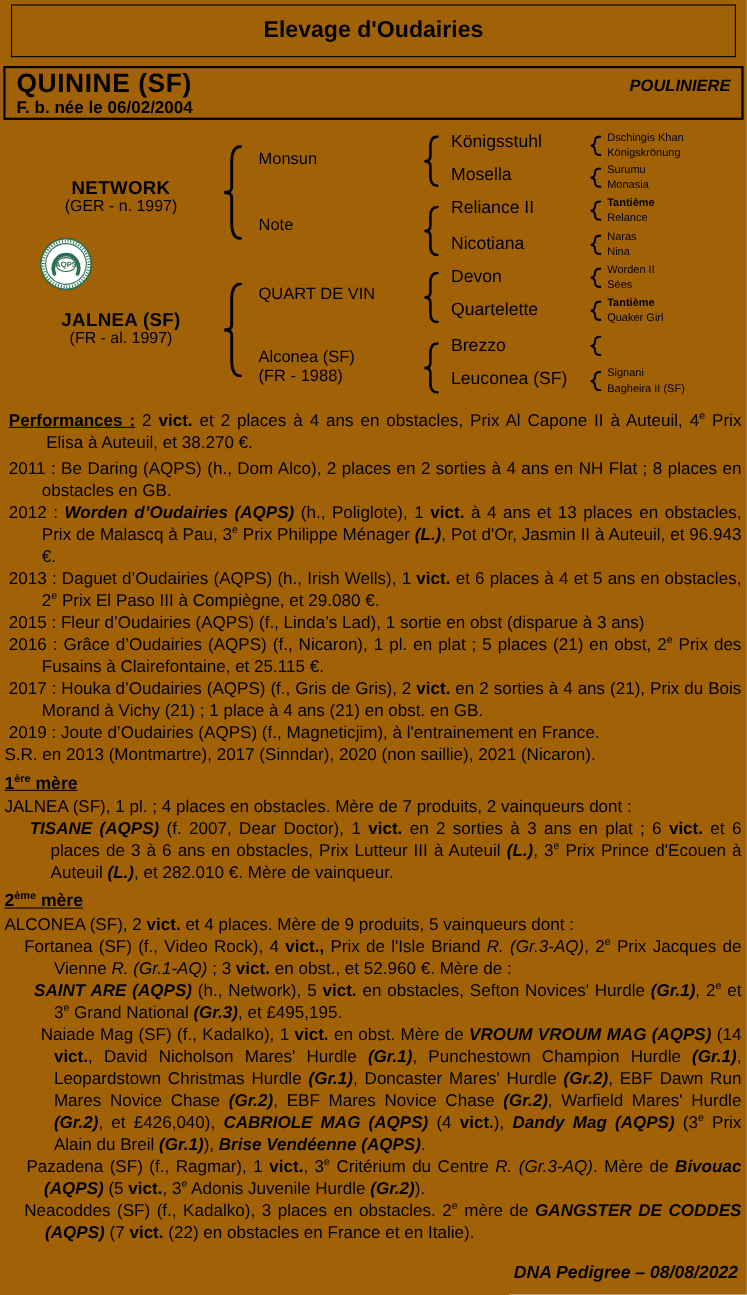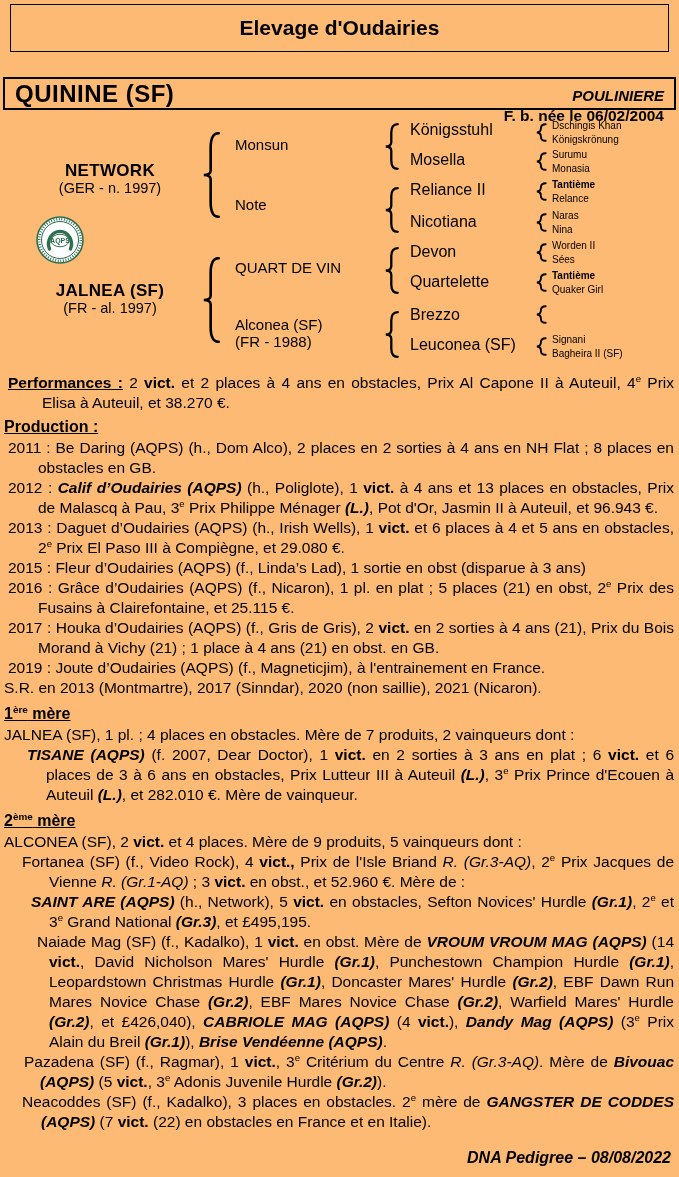--- a/index.html
+++ b/index.html
@@ -1,23 +1,23 @@
 <!DOCTYPE html>
 <html><head>
 <meta charset="utf-8">
 <style>
   html,body{margin:0;padding:0;background:#e8e8e8;}
-  .page{position:relative;width:679px;height:1177px;background:#fdba74;margin:0 auto;
+  .page{position:relative;width:679px;height:1177px;background:#a16207;margin:0 auto;
         font-family:"Liberation Sans","DejaVu Sans",sans-serif;color:#000;overflow:hidden;}
 
   
   .box1{position:absolute;top:4px;left:10px;right:10px;height:46px;border:1.5px solid #000;
         display:flex;align-items:center;justify-content:center;}
   .box1 .title{font-size:21px;font-weight:bold;}
-  .box2{position:absolute;top:77px;left:3px;right:3px;height:33px;border:2px solid #000;padding:2px 10px 0 10px;box-sizing:border-box;text-align:right;}
+  .box2{position:absolute;top:60px;left:3px;right:3px;height:49px;border:2px solid #000;padding:2px 10px 0 10px;box-sizing:border-box;}
   .subj-row{display:flex;justify-content:space-between;align-items:flex-start;}
   .subj-name{font-size:24px;font-weight:bold;line-height:26px;letter-spacing:0.5px;}
   .subj-status{font-size:15px;font-weight:bold;font-style:italic;margin-top:6px;}
   .subj-birth{font-size:15.5px;font-weight:bold;line-height:17px;}
 
   
   .pedigree{position:absolute;top:112px;left:0;right:0;height:261px;}
   .pd{position:absolute;white-space:nowrap;}
   .g1{width:180px;left:20px;text-align:center;}
   .g1 .nm{font-size:17px;font-weight:bold;line-height:18px;letter-spacing:0.3px;}
@@ -174,23 +174,22 @@
         <path d="M 9.7 1.2 Q 4.95 1.2 4.95 5.04 L 4.95 5 Q 4.95 9.5 0.8 9.5 Q 4.95 9.5 4.95 14 L 4.95 13.96 Q 4.95 17.8 9.7 17.8" fill="none" stroke="#000" stroke-width="1.9" stroke-linecap="round"></path>
       </svg>
       <svg class="brace" width="11" height="19" style="left: 536px; top: 225px;">
         <path d="M 9.7 1.2 Q 4.95 1.2 4.95 5.04 L 4.95 5 Q 4.95 9.5 0.8 9.5 Q 4.95 9.5 4.95 14 L 4.95 13.96 Q 4.95 17.8 9.7 17.8" fill="none" stroke="#000" stroke-width="1.9" stroke-linecap="round"></path>
       </svg>
     </div>
 
   <div class="content">
     <p class="perf"><span class="r-hb">Performances :</span><span> 2 </span><span class="r-b">vict.</span><span> et 2 places à 4 ans en obstacles, Prix Al Capone II à Auteuil, 4</span><span class="r-sup">e</span><span> Prix Elisa à Auteuil, et 38.270 €.</span></p>
 
-    <div class="sec-h"><span>Production :</span></div>
     <p class="prod"><span>2011 : Be Daring (AQPS) (h., Dom Alco), 2 places en 2 sorties à 4 ans en NH Flat ; 8 places en obstacles en GB.</span></p>
-    <p class="prod"><span>2012 : </span><span class="r-bi">Calif d’Oudairies (AQPS) </span><span>(h., Poliglote), 1 </span><span class="r-b">vict.</span><span> à 4 ans et 13 places en obstacles, Prix de Malascq à Pau, 3</span><span class="r-sup">e</span><span> Prix Philippe Ménager </span><span class="r-bi">(L.)</span><span>, Pot d'Or, Jasmin II à Auteuil, et 96.943 €.</span></p>
+    <p class="prod"><span>2012 : </span><span class="r-bi">Worden d’Oudairies (AQPS) </span><span>(h., Poliglote), 1 </span><span class="r-b">vict.</span><span> à 4 ans et 13 places en obstacles, Prix de Malascq à Pau, 3</span><span class="r-sup">e</span><span> Prix Philippe Ménager </span><span class="r-bi">(L.)</span><span>, Pot d'Or, Jasmin II à Auteuil, et 96.943 €.</span></p>
     <p class="prod"><span>2013 : Daguet d’Oudairies (AQPS) (h., Irish Wells), 1 </span><span class="r-b">vict.</span><span> et 6 places à 4 et 5 ans en obstacles, 2</span><span class="r-sup">e</span><span> Prix El Paso III à Compiègne, et 29.080 €.</span></p>
     <p class="prod"><span>2015 : Fleur d’Oudairies (AQPS) (f., Linda’s Lad), 1 sortie en obst (disparue à 3 ans)</span></p>
     <p class="prod"><span>2016 : Grâce d’Oudairies (AQPS) (f., Nicaron), 1 pl. en plat ; 5 places (21) en obst, 2</span><span class="r-sup">e</span><span> Prix des Fusains à Clairefontaine, et 25.115 €.</span></p>
     <p class="prod"><span>2017 : Houka d’Oudairies (AQPS) (f., Gris de Gris), 2 </span><span class="r-b">vict.</span><span> en 2 sorties à 4 ans (21), Prix du Bois Morand à Vichy (21) ; 1 place à 4 ans (21) en obst. en GB.</span></p>
     <p class="prod"><span>2019 : Joute d’Oudairies (AQPS) (f., Magneticjim), à l'entrainement en France.</span></p>
     <p class="flat"><span>S.R. en 2013 (Montmartre), 2017 (Sinndar), 2020 (non saillie), 2021 (Nicaron).</span></p>
 
     <div class="sec-h mt"><span>1</span><span class="r-sup">ère</span><span> mère</span></div>
     <p class="flat"><span>JALNEA (SF), 1 pl. ; 4 places en obstacles. Mère de 7 produits, 2 vainqueurs dont :</span></p>
     <p class="tisane"><span class="r-bi">TISANE (AQPS) </span><span>(f. 2007, Dear Doctor), 1 </span><span class="r-b">vict.</span><span> en 2 sorties à 3 ans en plat ; 6 </span><span class="r-b">vict.</span><span> et 6 places de 3 à 6 ans en obstacles, Prix Lutteur III à Auteuil </span><span class="r-bi">(L.)</span><span>, 3</span><span class="r-sup">e</span><span> Prix Prince d'Ecouen à Auteuil </span><span class="r-bi">(L.)</span><span>, et 282.010 €. Mère de vainqueur.</span></p>

